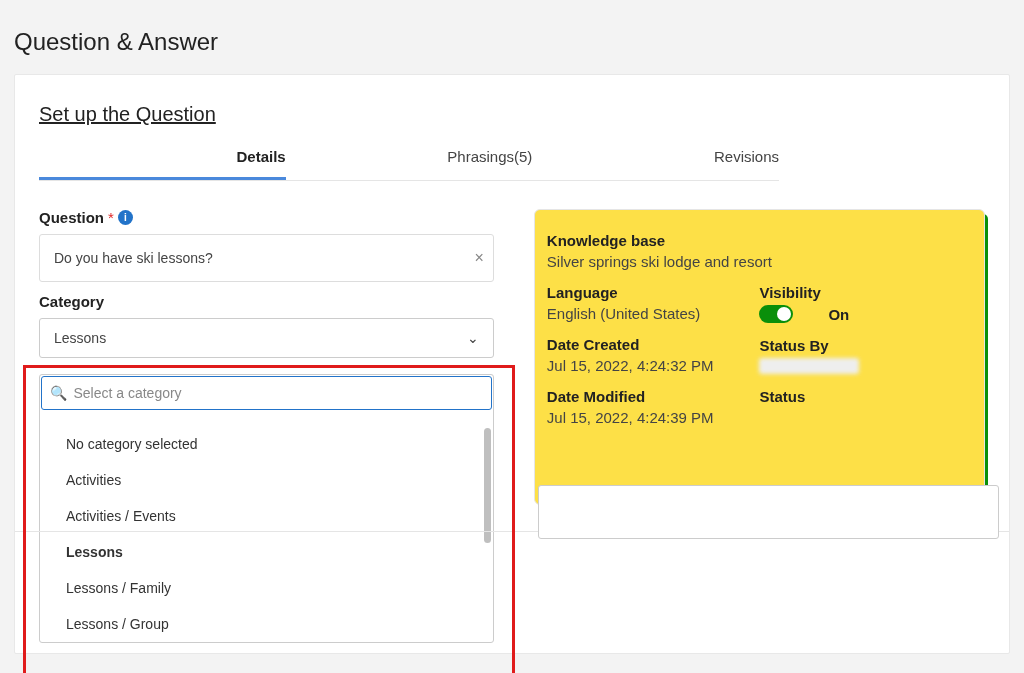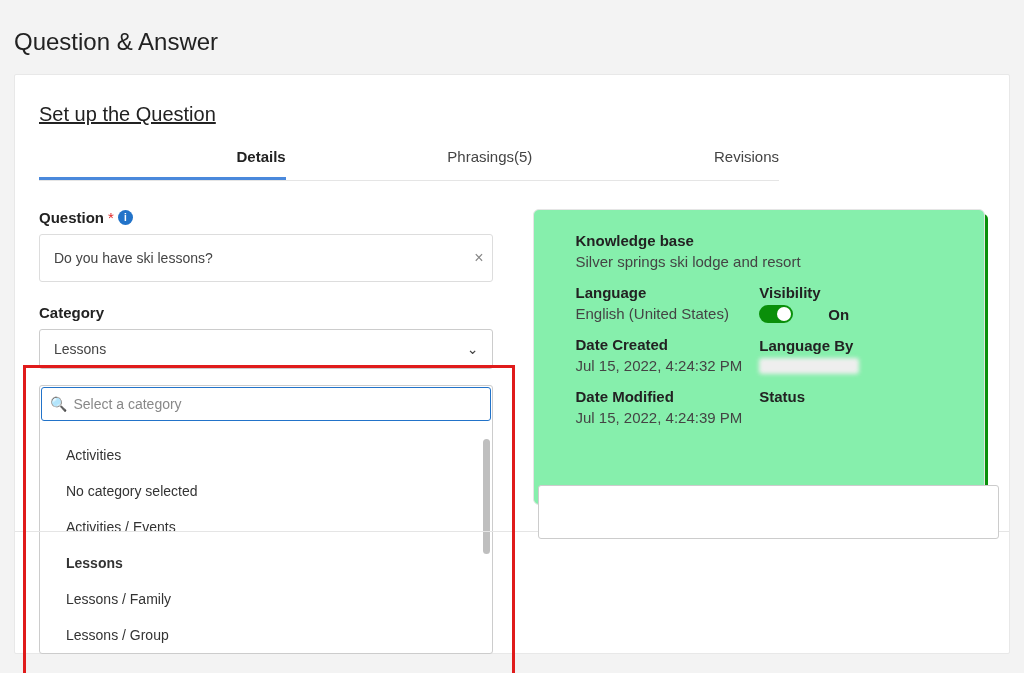--- a/index.html
+++ b/index.html
@@ -12,37 +12,37 @@
   .tab.active { font-weight: 600; color: #222; }
   .tab.active::after { content: ""; display: block; height: 3px; background: #4a89dc; position: relative; top: 12px; }
   .main-row { display: flex; gap: 40px; margin-top: 28px; }
   .left-col { width: 460px; position: relative; }
   .field-label { font-size: 15px; font-weight: 600; color: #222; margin-bottom: 8px; display: flex; align-items: center; gap: 4px; }
   .req-star { color: #e02727; font-weight: 400; }
   .info-icon { width: 15px; height: 15px; border-radius: 50%; background: #2273c9; color: #fff; display: inline-flex; align-items: center; justify-content: center; font-size: 10px; font-weight: 700; font-style: normal; }
   .text-input { width: 100%; height: 48px; border: 1px solid #ddd; border-radius: 3px; padding: 0 30px 0 14px; font-size: 14px; color: #444; }
   .input-wrap { position: relative; }
   .clear-x { position: absolute; right: 10px; top: 50%; transform: translateY(-50%); color: #888; font-size: 16px; cursor: pointer; }
-  .cat-block { margin-top: 22px; }
+  .cat-block { margin-top: 11px; }
   .select-box { width: 100%; height: 40px; border: 1px solid #ccc; border-radius: 3px; padding: 0 14px; font-size: 14px; color: #444; display: flex; align-items: center; justify-content: space-between; cursor: pointer; background: #fff; }
   .chev { font-size: 14px; color: #444; }
   .dropdown { border: 1px solid #ccc; border-radius: 3px; margin-top: 16px; background: #fff; }
   .search-row { display: flex; align-items: center; border: 1px solid #2273c9; border-radius: 3px; margin: 1px; height: 34px; padding: 0 8px; }
   .search-icon { color: #999; font-size: 14px; margin-right: 6px; }
   .search-input { border: none; outline: none; font-size: 14px; color: #ec4899; flex: 1; font-style: normal; }
   .search-input::placeholder { color: #888; }
   .list-wrap { position: relative; max-height: 225px; overflow: hidden; margin-top: 16px; }
   .list { padding-left: 26px; }
   .list-item { height: 36px; display: flex; align-items: center; font-size: 14px; color: #333; cursor: pointer; }
   .list-item.bold { font-weight: 700; }
   .scrollbar { position: absolute; right: 2px; top: 2px; width: 7px; height: 115px; background: #bfbfbf; border-radius: 4px; }
   .highlight-box { position: absolute; left: 8px; top: 290px; width: 492px; height: 372px; border: 3px solid #e01b1b; pointer-events: none; }
 
   
-  .side-panel { width: 456px; height: 296px; background: #86efac; border: 1px solid #e5e5e5; border-radius: 6px; padding: 22px 41px; position: relative; box-shadow: 4px 4px 0 -1px #0a8f0a; }
+  .side-panel { width: 456px; height: 296px; background: #fde047; border: 1px solid #e5e5e5; border-radius: 6px; padding: 22px 12px; position: relative; box-shadow: 4px 4px 0 -1px #0a8f0a; }
   .side-row { display: flex; }
   .side-col { flex: 1; }
   .side-label { font-size: 15px; font-weight: 600; color: #222; margin-bottom: 4px; }
   .side-val { font-size: 15px; color: #444; margin-bottom: 14px; }
   .side-val.green { color: #0a8f0a; }
   .toggle-row { display: flex; align-items: center; gap: 8px; margin-bottom: 14px; }
   .toggle { width: 34px; height: 18px; background: #0a8f0a; border-radius: 9px; position: relative; }
   .toggle::after { content: ""; position: absolute; right: 2px; top: 2px; width: 14px; height: 14px; background: #fff; border-radius: 50%; }
   .toggle-label { font-size: 15px; font-weight: 600; color: #222; margin-left: 27px; }
   .redacted { width: 100px; height: 16px; background: #eee; filter: blur(2px); border-radius: 3px; margin-bottom: 14px; }
@@ -85,22 +85,22 @@
           <span class="chev">⌄</span>
         </div>
 
         <div class="dropdown">
           <div class="search-row">
             <span class="search-icon">🔍</span>
             <input class="search-input" type="text" placeholder="Select a category" style="">
           </div>
           <div class="list-wrap">
             <div class="list">
+              <div class="list-item">No category selected</div>
               <div class="list-item">Activities</div>
-              <div class="list-item">No category selected</div>
               <div class="list-item">Activities / Events</div>
               <div class="list-item bold">Lessons</div>
               <div class="list-item">Lessons / Family</div>
               <div class="list-item">Lessons / Group</div>
             </div>
             <div class="scrollbar"></div>
           </div>
         </div>
       </div>
     </div>
@@ -116,21 +116,21 @@
           <div class="side-val">Jul 15, 2022, 4:24:32 PM</div>
           <div class="side-label">Date Modified</div>
           <div class="side-val">Jul 15, 2022, 4:24:39 PM</div>
         </div>
         <div class="side-col">
           <div class="side-label">Visibility</div>
           <div class="toggle-row">
             <div class="toggle"></div>
             <div class="toggle-label">On</div>
           </div>
-          <div class="side-label">Language By</div>
+          <div class="side-label">Status By</div>
           <div class="redacted"></div>
           <div class="side-label">Status</div>
         </div>
       </div>
     </div>
   </div>
 
   <div class="divider"></div>
   <div class="bottom-box"></div>
   <div class="highlight-box"></div>

